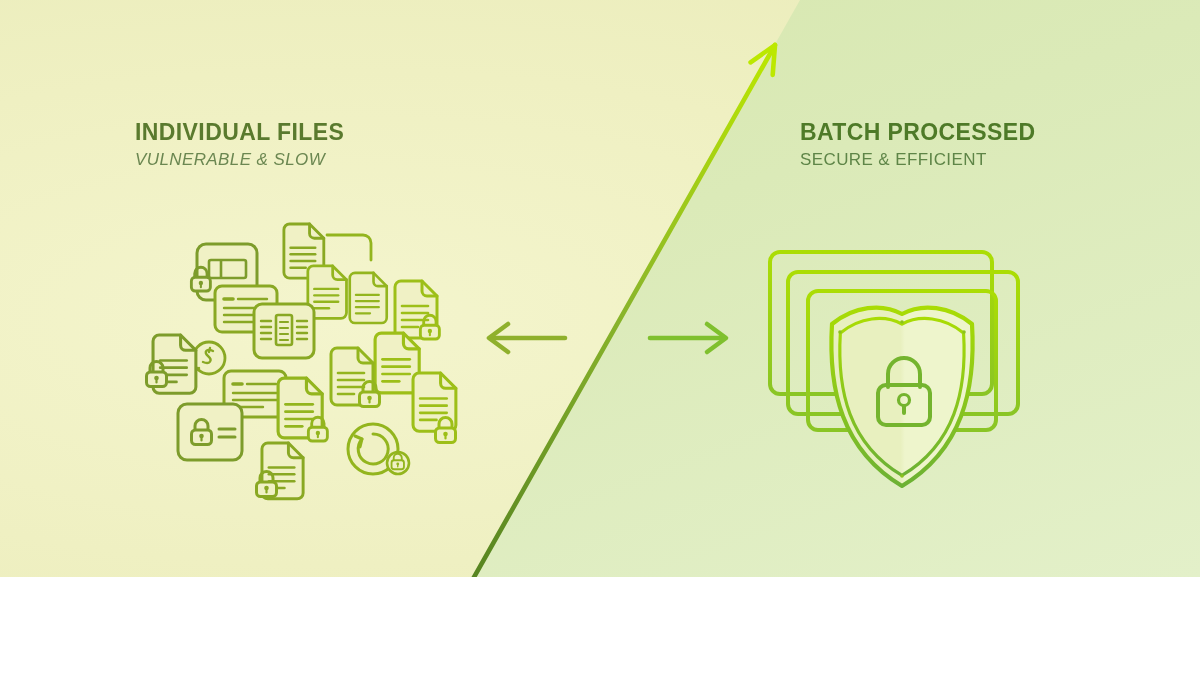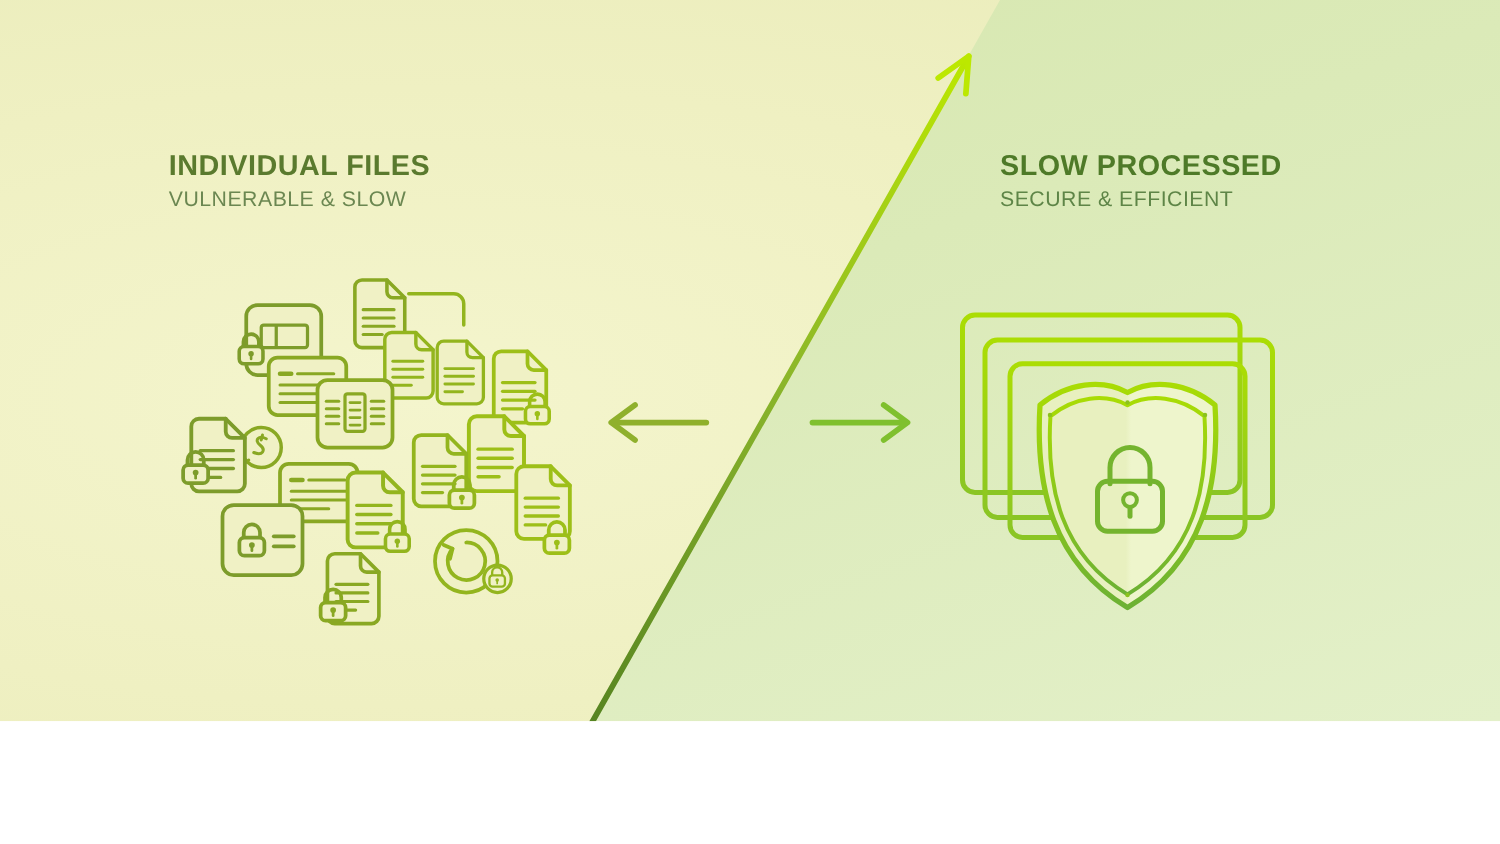--- a/index.html
+++ b/index.html
@@ -20,21 +20,21 @@
           background:linear-gradient(160deg, var(--bg-right-1) 0%, var(--bg-right-2) 45%, var(--bg-right-3) 100%);
           clip-path:polygon(800px 0, 1200px 0, 1200px 675px, 419px 675px);}
   .bg-sheen{position:absolute;inset:0;pointer-events:none;
           background:linear-gradient(299deg, rgba(255,255,255,0) 58%, rgba(255,255,255,.22) 72%, rgba(255,255,255,0) 86%);
           clip-path:polygon(800px 0, 1200px 0, 1200px 675px, 419px 675px);}
   .titleblock{position:absolute;}
   .titleblock.left{left:135px;top:118px;}
   .titleblock.right{left:800px;top:118px;}
   .title{font-size:23px;font-weight:bold;letter-spacing:.4px;line-height:1.25;}
   .subtitle{font-size:17px;letter-spacing:.4px;margin-top:3px;}
-  .left .title{color:var(--title-left);}  .left .subtitle{color:var(--sub-left);}
+  .left .title{color:var(--title-left);}  .left .subtitle{color:var(--sub-left);font-style:italic;}
   .right .title{color:var(--title-right);} .right .subtitle{color:var(--sub-right);}
   svg{position:absolute;overflow:visible;}
   #cluster{left:130px;top:210px;}
   #shieldgrp{left:750px;top:240px;}
   #arrows{left:0;top:0;}
   .fillbg{fill:var(--bgL);}
 </style>
 </head>
 <body>
 
@@ -196,16 +196,16 @@
         <line x1="154" y1="166" x2="154" y2="173" stroke-width="4"></line>
       </g>
     </g>
   </svg>
 
   <div class="titleblock left">
     <div class="title">INDIVIDUAL FILES</div>
     <div class="subtitle">VULNERABLE &amp; SLOW</div>
   </div>
   <div class="titleblock right">
-    <div class="title">SLOW PROCESSED</div>
+    <div class="title">BATCH PROCESSED</div>
     <div class="subtitle">SECURE &amp; EFFICIENT</div>
   </div>
 </div>
 
 </body></html>

